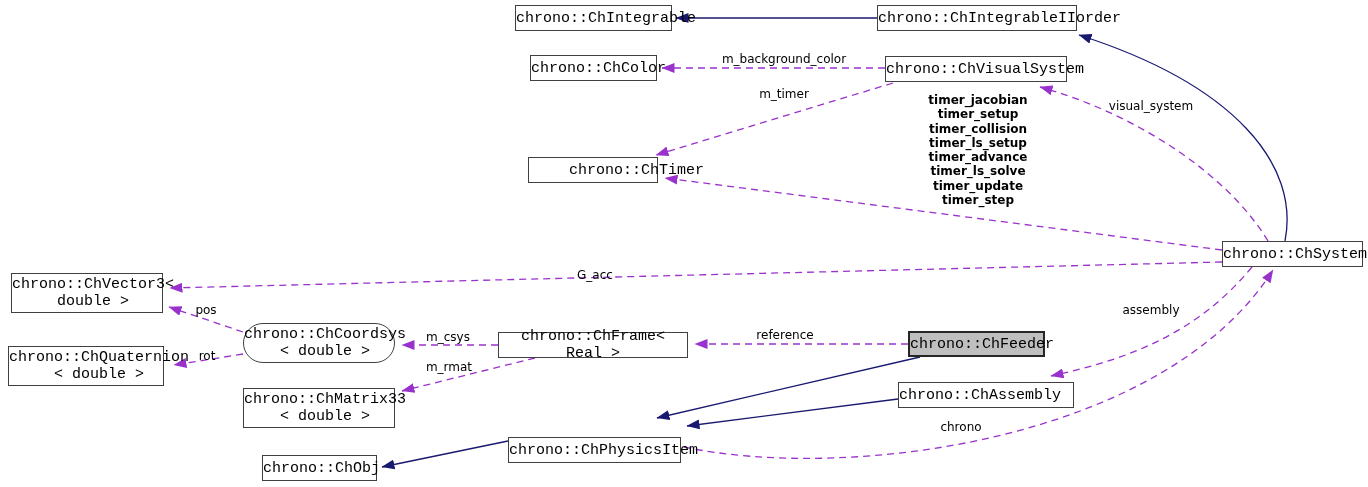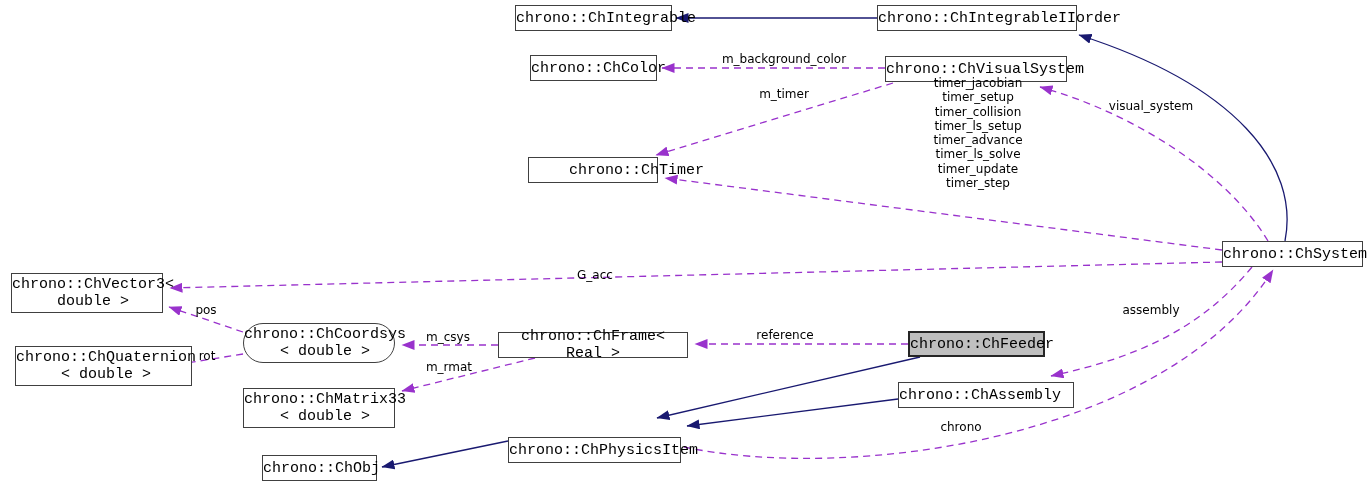--- a/index.html
+++ b/index.html
@@ -82,21 +82,21 @@
   <div class="node" style="left:528px;top:157px;width:130px;height:26px;padding-left:40px;">
     <span>chrono::ChTimer</span>
   </div>
   <div class="node" style="left:1222px;top:241px;width:141px;height:26px;">
     <span>chrono::ChSystem</span>
   </div>
   <div class="node" style="left:11px;top:273px;width:152px;height:40px;">
     <span>chrono::ChVector3&lt;
 double &gt;</span>
   </div>
-  <div class="node" style="left:15px;top:346px;width:177px;height:40px;">
+  <div class="node" style="left:8px;top:346px;width:156px;height:40px;">
     <span>chrono::ChQuaternion
 &lt; double &gt;</span>
   </div>
   <div class="node" style="left:243px;top:323px;width:152px;height:40px;border-radius:20px;">
     <span>chrono::ChCoordsys
 &lt; double &gt;</span>
   </div>
   <div class="node" style="left:243px;top:388px;width:152px;height:40px;">
     <span>chrono::ChMatrix33
 &lt; double &gt;</span>
@@ -113,21 +113,21 @@
   <div class="node" style="left:508px;top:437px;width:173px;height:26px;">
     <span>chrono::ChPhysicsItem</span>
   </div>
   <div class="node" style="left:262px;top:455px;width:115px;height:26px;">
     <span>chrono::ChObj</span>
   </div>
 
   <div class="elabel" style="left:784px;top:52px;">m_background_color</div>
   <div class="elabel" style="left:784px;top:87px;">m_timer</div>
 
-  <div class="elabel elabel-block" style="left:978px;top:76px;">
+  <div class="elabel elabel-block" style="left:978px;top:93px;font-weight:bold;">
     <div>timer_jacobian</div>
     <div>timer_setup</div>
     <div>timer_collision</div>
     <div>timer_ls_setup</div>
     <div>timer_advance</div>
     <div>timer_ls_solve</div>
     <div>timer_update</div>
     <div>timer_step</div>
   </div>
 

